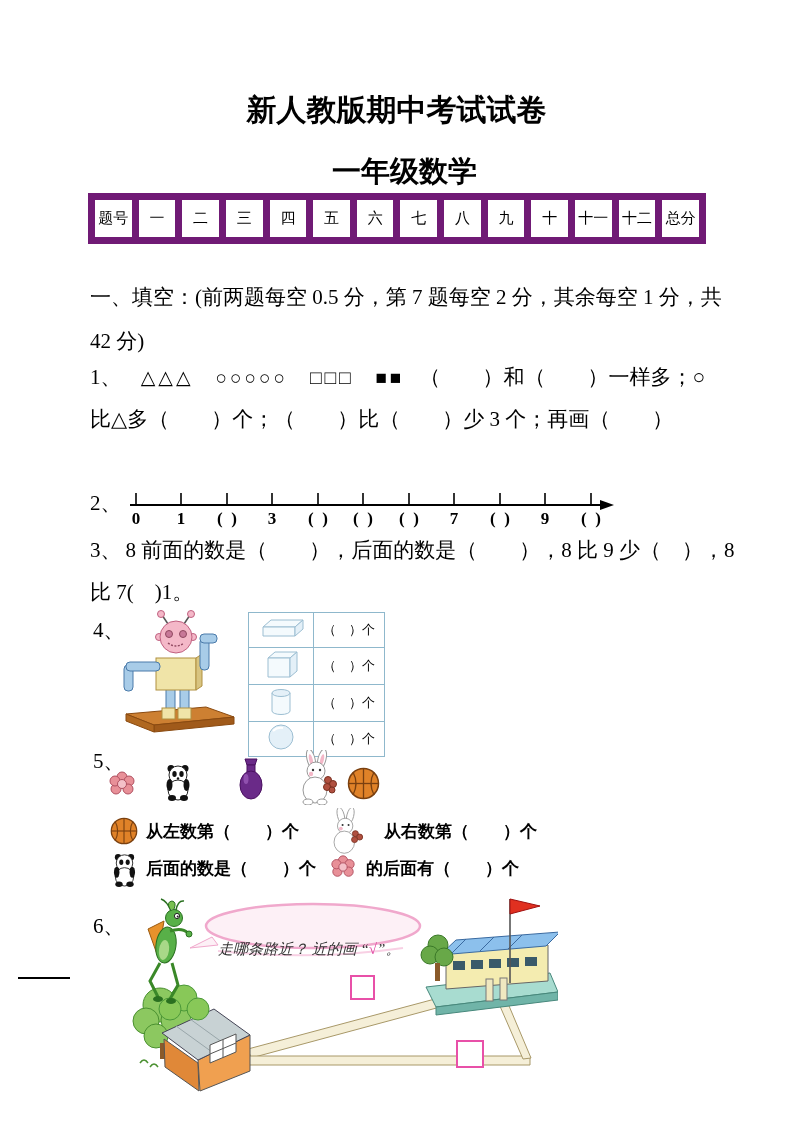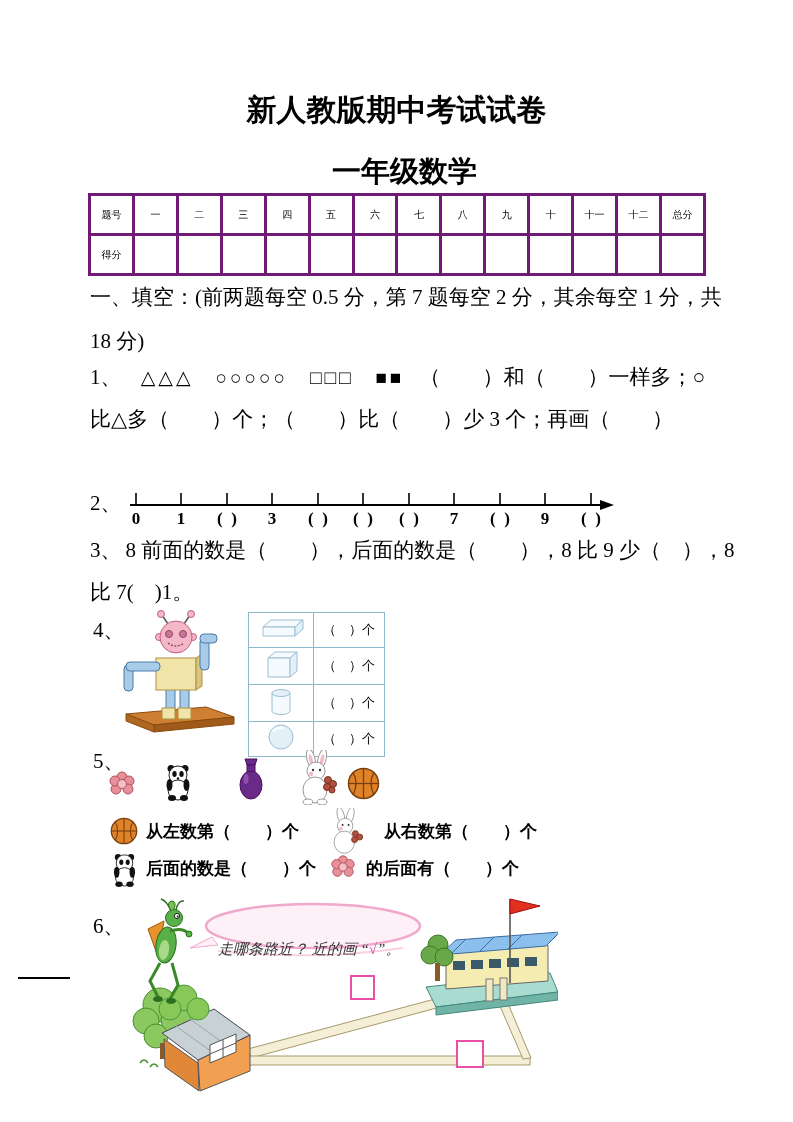--- a/index.html
+++ b/index.html
@@ -3,21 +3,21 @@
 <meta charset="utf-8">
 <style>
   html,body{margin:0;padding:0;background:#fff;}
   .page{position:relative;width:793px;height:1122px;background:#fff;overflow:hidden;
         font-family:"Liberation Serif","DejaVu Serif",serif;color:#000;}
   .title{position:absolute;top:90px;left:0;width:100%;text-align:center;
          font-family:"Liberation Sans","DejaVu Sans",sans-serif;font-weight:bold;font-size:30px;margin:0;}
   .subtitle{position:absolute;top:144px;left:0;width:100%;text-align:center;
          font-family:"Liberation Sans","DejaVu Sans",sans-serif;font-weight:bold;font-size:29px;margin:8px;}
   table.score{position:absolute;top:193px;left:88px;width:618px;border-collapse:collapse;table-layout:fixed;}
-  table.score td{border:3px solid #701a75;height:37px;text-align:center;font-size:10px;padding:0;}
+  table.score td{border:7px solid #701a75;height:37px;text-align:center;font-size:15px;padding:0;}
   .secline{position:absolute;left:90px;width:645px;font-size:21px;white-space:nowrap;}
   .qline{position:absolute;left:90px;width:660px;font-size:21px;white-space:nowrap;}
   .qnum{margin-right:14px;}
   .shapes{font-size:19px;letter-spacing:3px;margin-right:10px;}
   .nl-label{position:absolute;top:509px;width:52px;margin-left:-26px;text-align:center;
             font-size:17px;font-weight:bold;white-space:pre;}
   .q4num,.q5num,.q6num{position:absolute;font-size:21px;}
   table.shapetbl{position:absolute;top:612px;left:248px;border-collapse:collapse;background:#fff;}
   table.shapetbl td{border:1px solid #8fb8cc;height:30px;text-align:center;padding:0;}
   table.shapetbl td.sh{width:64px;}
@@ -54,41 +54,25 @@
       <td>五</td>
       <td>六</td>
       <td>七</td>
       <td>八</td>
       <td>九</td>
       <td>十</td>
       <td>十一</td>
       <td>十二</td>
       <td>总分</td>
     </tr>
-    <tr>
-      <td>得分</td>
-      <td></td>
-      <td></td>
-      <td></td>
-      <td></td>
-      <td></td>
-      <td></td>
-      <td></td>
-      <td></td>
-      <td></td>
-      <td></td>
-      <td></td>
-      <td></td>
-      <td></td>
-    </tr>
   </tbody>
     </table>
 
   <div class="secline" style="top:283px">一、填空：(前两题每空 0.5 分，第 7 题每空 2 分，其余每空 1 分，共</div>
-  <div class="secline" style="top:327px">18 分)</div>
+  <div class="secline" style="top:327px">42 分)</div>
 
   <div class="qline" style="top:363px">
     <span class="qnum">1、</span>
     <span class="shapes">△△△　○○○○○　□□□　■■</span>
     <span>（　　）和（　　）一样多；○</span>
   </div>
   <div class="qline" style="top:405px">比△多（　　）个；（　　）比（　　）少 3 个；再画（　　）</div>
 
   <div class="qline" style="top:489px;width:40px">2、</div>
   <svg width="488" height="30" style="position:absolute;left:128px;top:483px">

